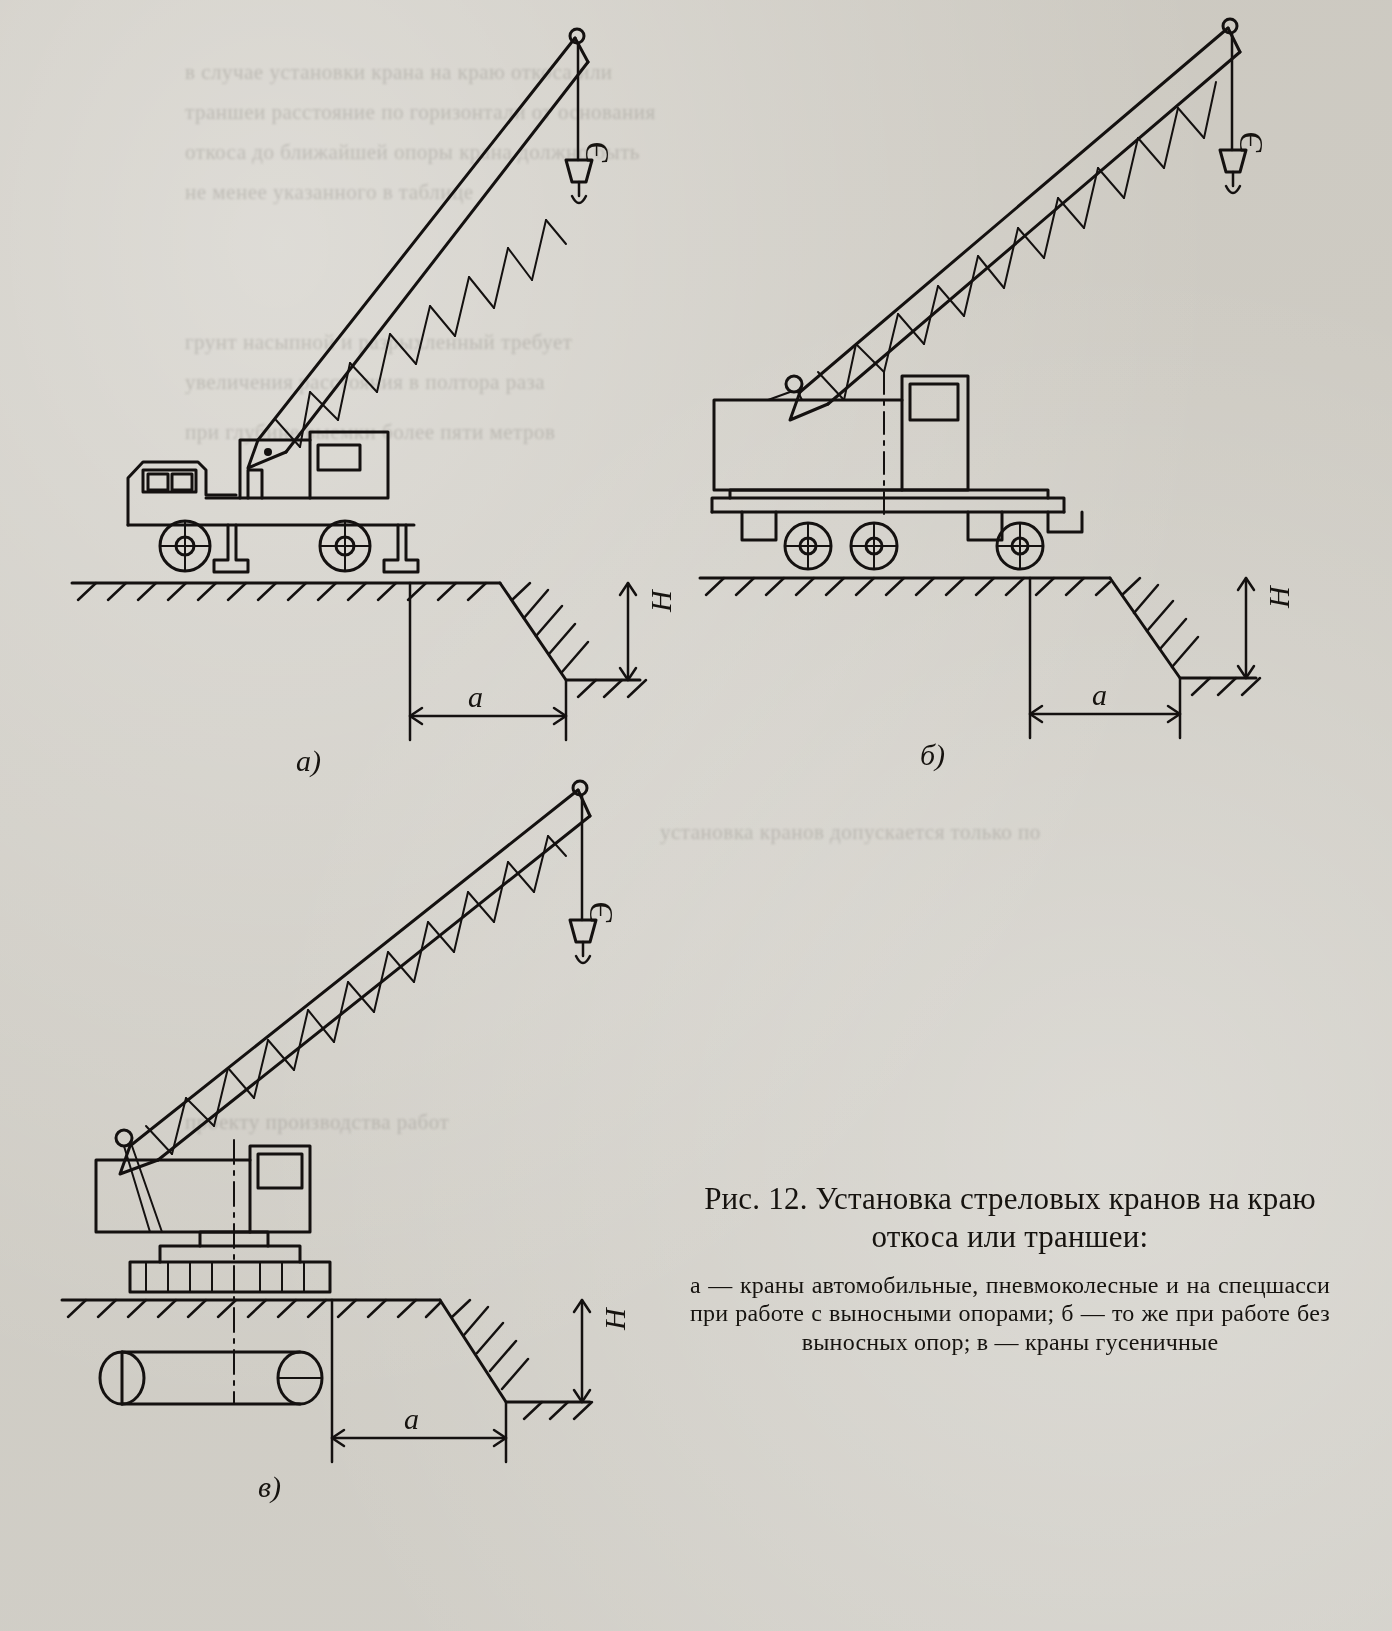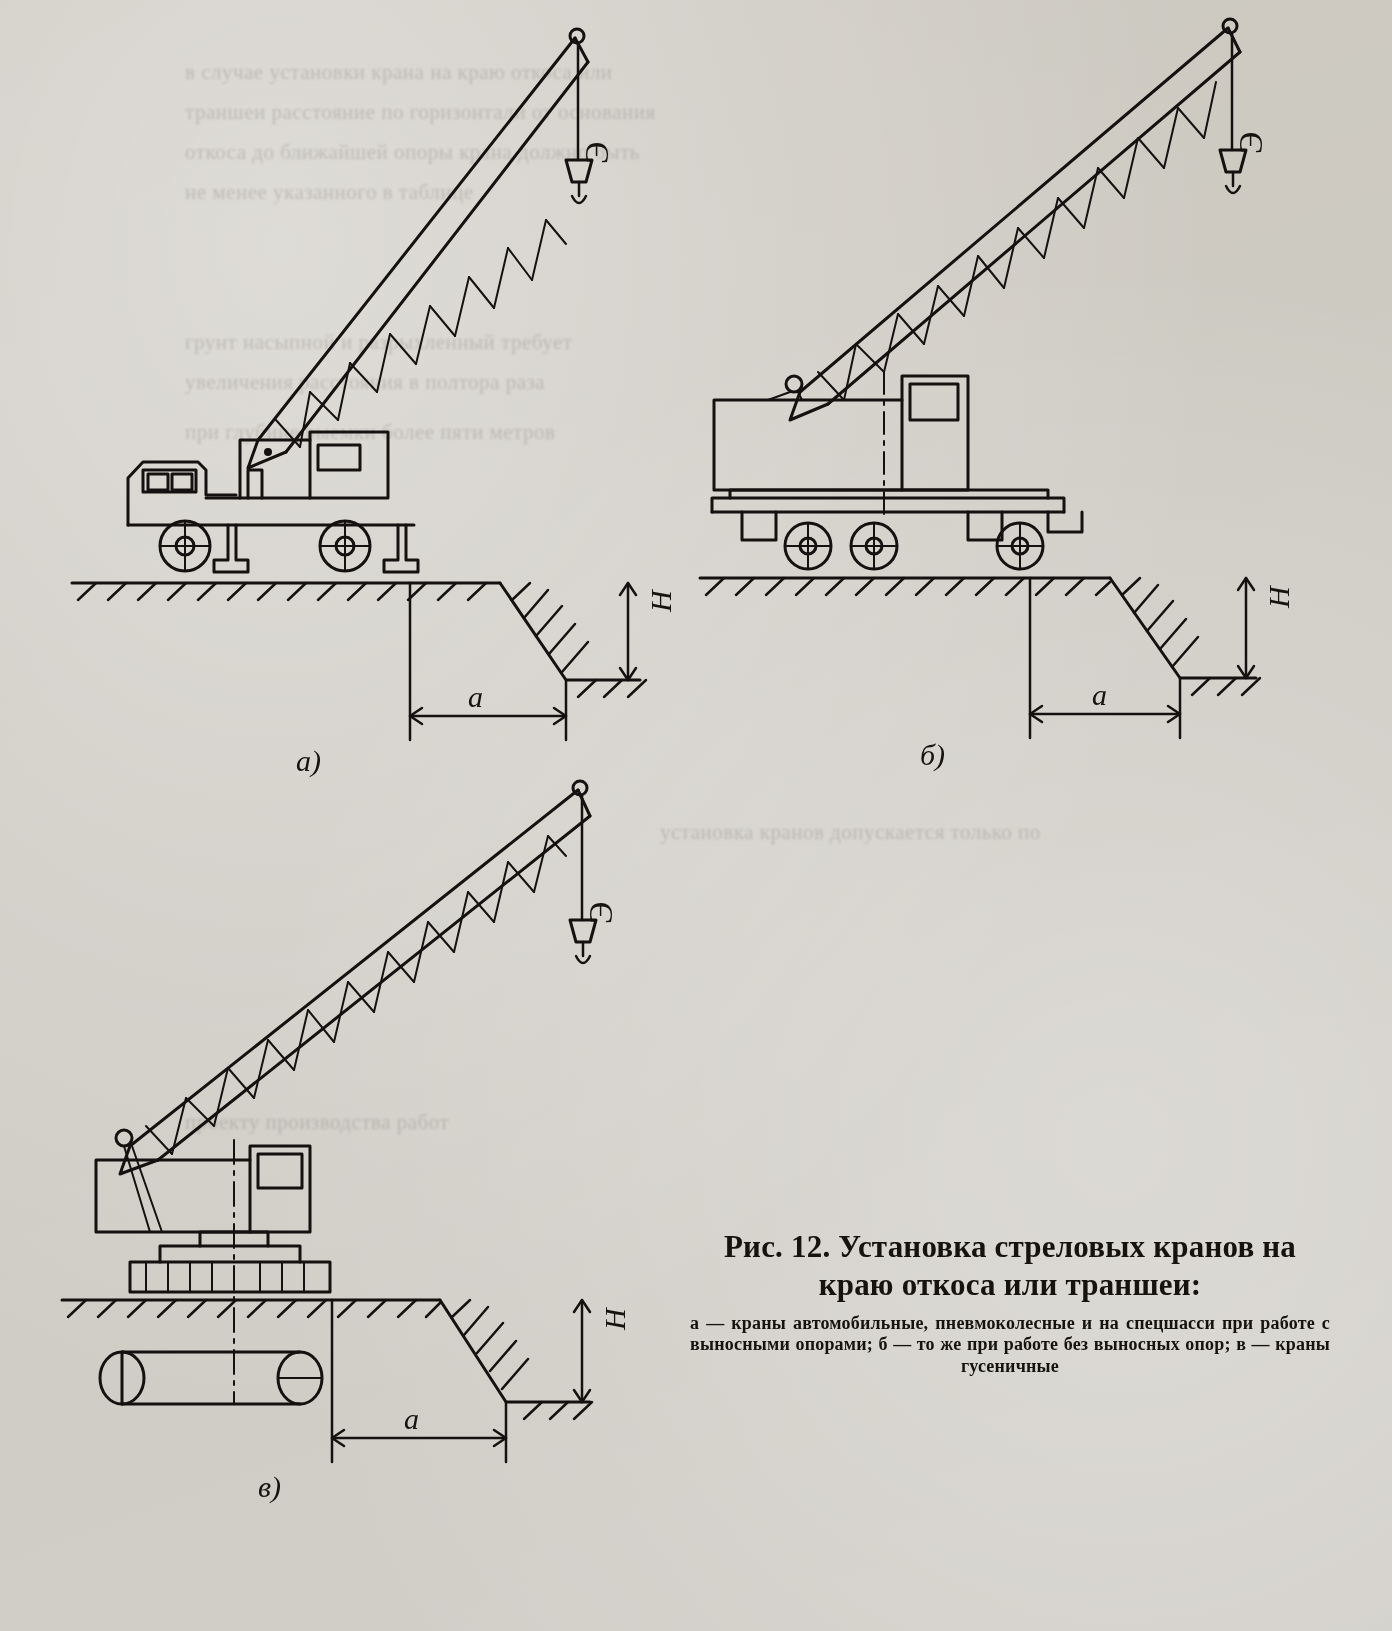--- a/index.html
+++ b/index.html
@@ -37,32 +37,31 @@
   }
   svg{display:block;}
   .lbl{
     position:absolute;
     font-family:"Liberation Serif", serif;
     font-style:italic;
     font-size:30px;
   }
   .caption{
     position:absolute;
-    left:690px;top:1228px;
+    left:690px;top:1180px;
     width:640px;
     text-align:center;
     font-size:30px;
     line-height:1.22;
     letter-spacing:.2px;
-    font-weight:bold;
   }
   .caption .cap-sub{
     display:block;
-    margin-top:9px;
-    font-size:18px;
+    margin-top:15px;
+    font-size:24px;
     line-height:1.2;
     text-align:justify;
     text-align-last:center;
   }
   .cap-title{font-size:31px;}
 </style>
 </head>
 <body>
 
 <div class="paper-grain"></div>

